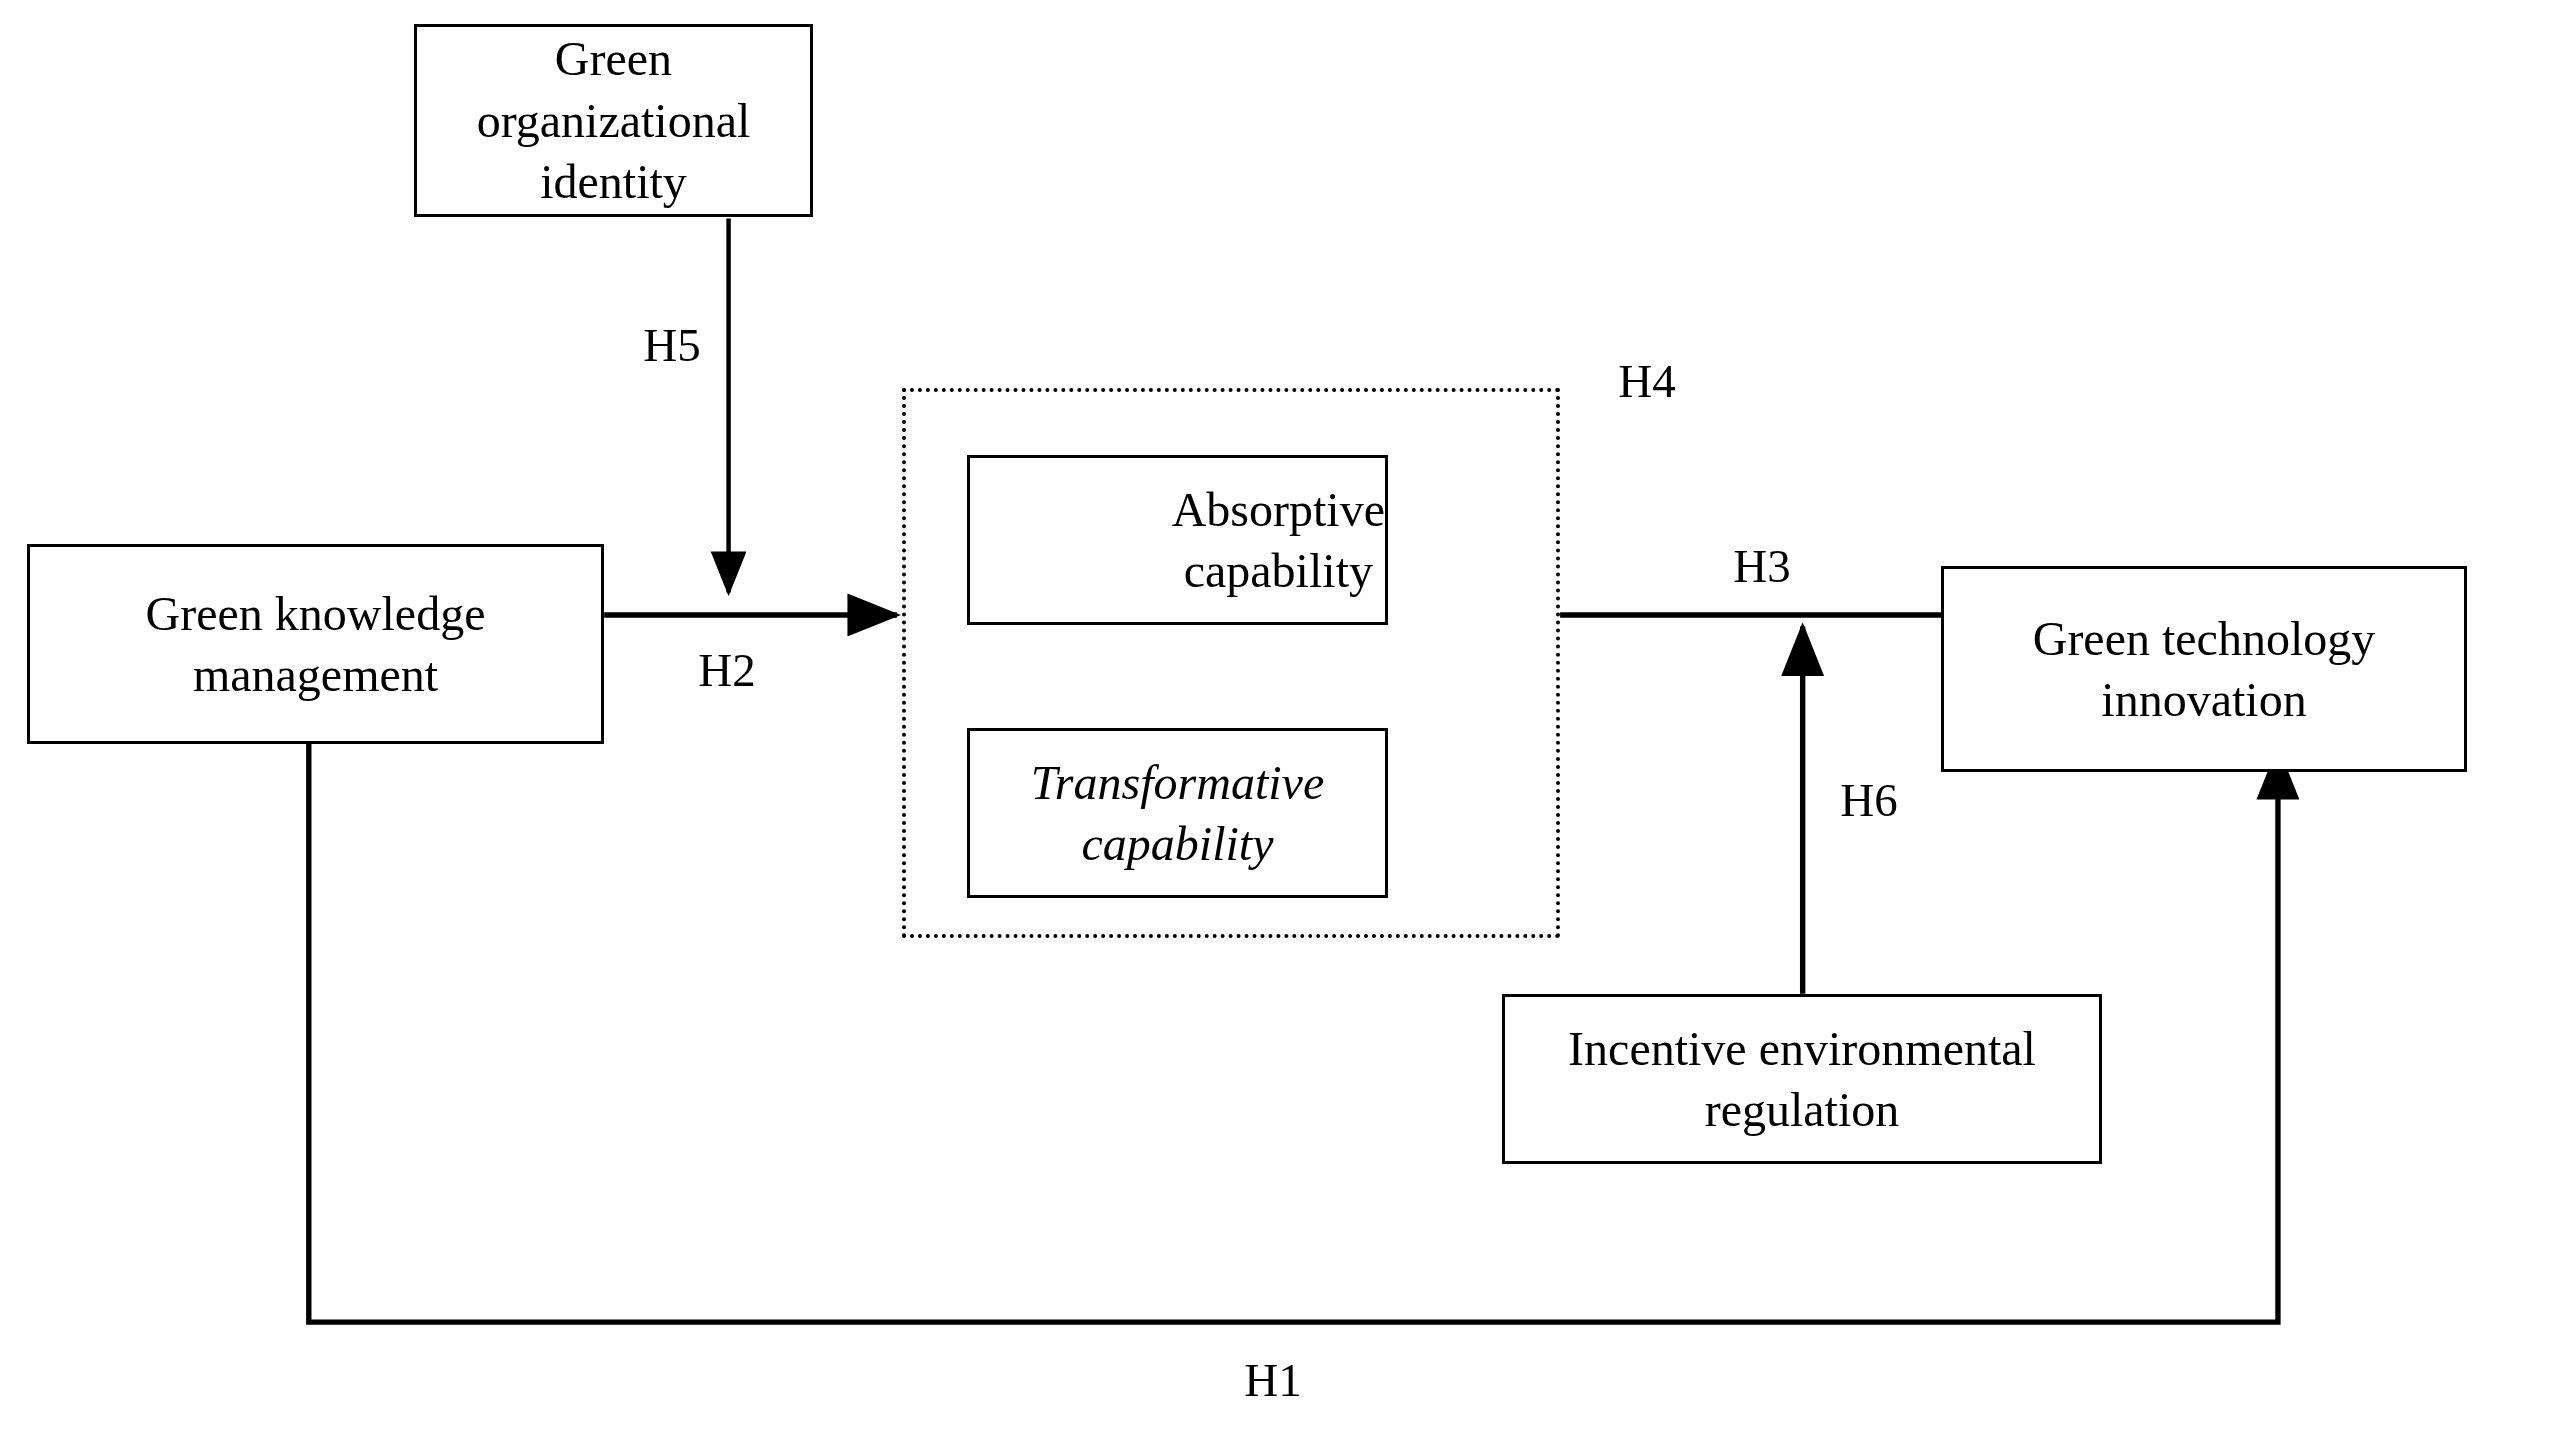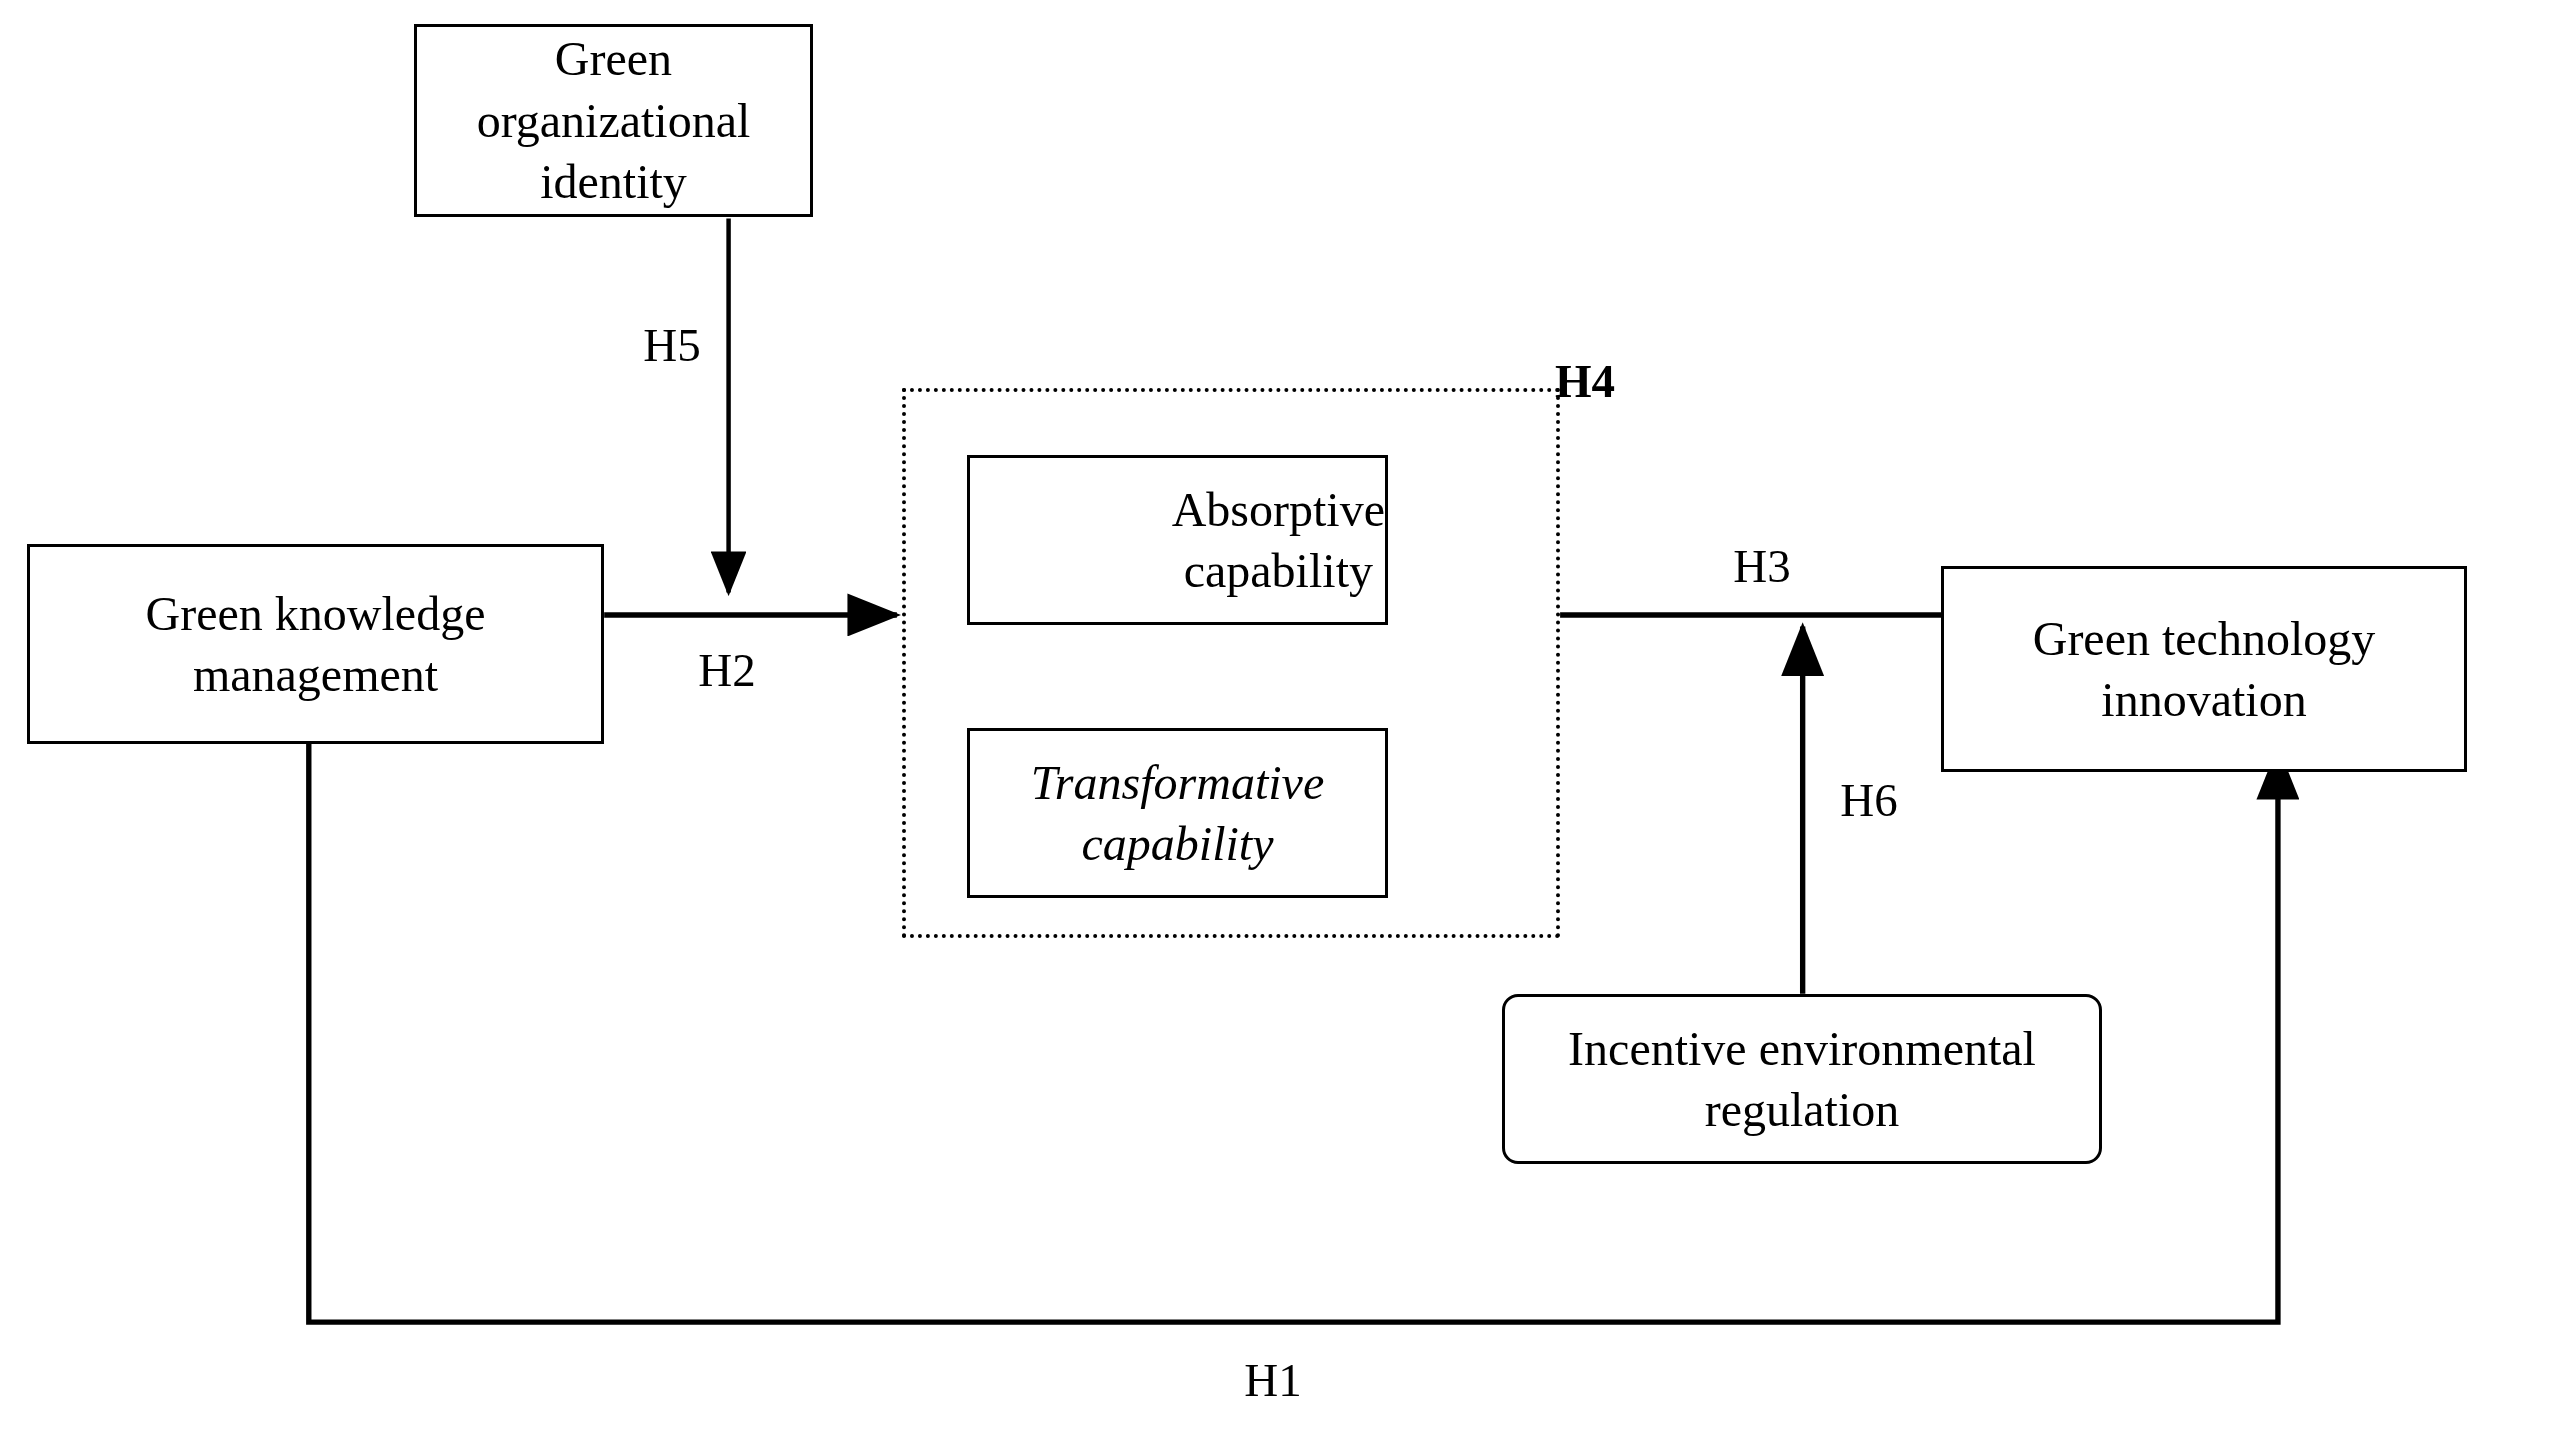--- a/index.html
+++ b/index.html
@@ -122,34 +122,34 @@
   <div class="node-box inner" style="left:967px; top:728px; width:421px; height:170px;font-style:italic;">
     <span class="node-label">Transformative
 capability</span>
   </div>
 
   <div class="node-box" style="left:1941px; top:534px; width:526px; height:206px;margin-top:32px;">
     <span class="node-label">Green technology
 innovation</span>
   </div>
 
-  <div class="node-box" style="left:1502px; top:994px; width:600px; height:170px;border-radius:16px;">
+  <div class="node-box" style="left:1502px; top:994px; width:600px; height:170px;">
     <span class="node-label">Incentive environmental
 regulation</span>
   </div>
 
   <div class="edge-label" style="left:627px; top:318px; width:90px;">
     <span>H5</span>
   </div>
 
   <div class="edge-label" style="left:682px; top:643px; width:90px;">
     <span>H2</span>
   </div>
 
-  <div class="edge-label" style="left:1540px; top:354px; width:90px;font-weight:bold;">
+  <div class="edge-label" style="left:1602px; top:354px; width:90px;">
     <span>H4</span>
   </div>
 
   <div class="edge-label" style="left:1717px; top:539px; width:90px;">
     <span>H3</span>
   </div>
 
   <div class="edge-label" style="left:1824px; top:773px; width:90px;">
     <span>H6</span>
   </div>

